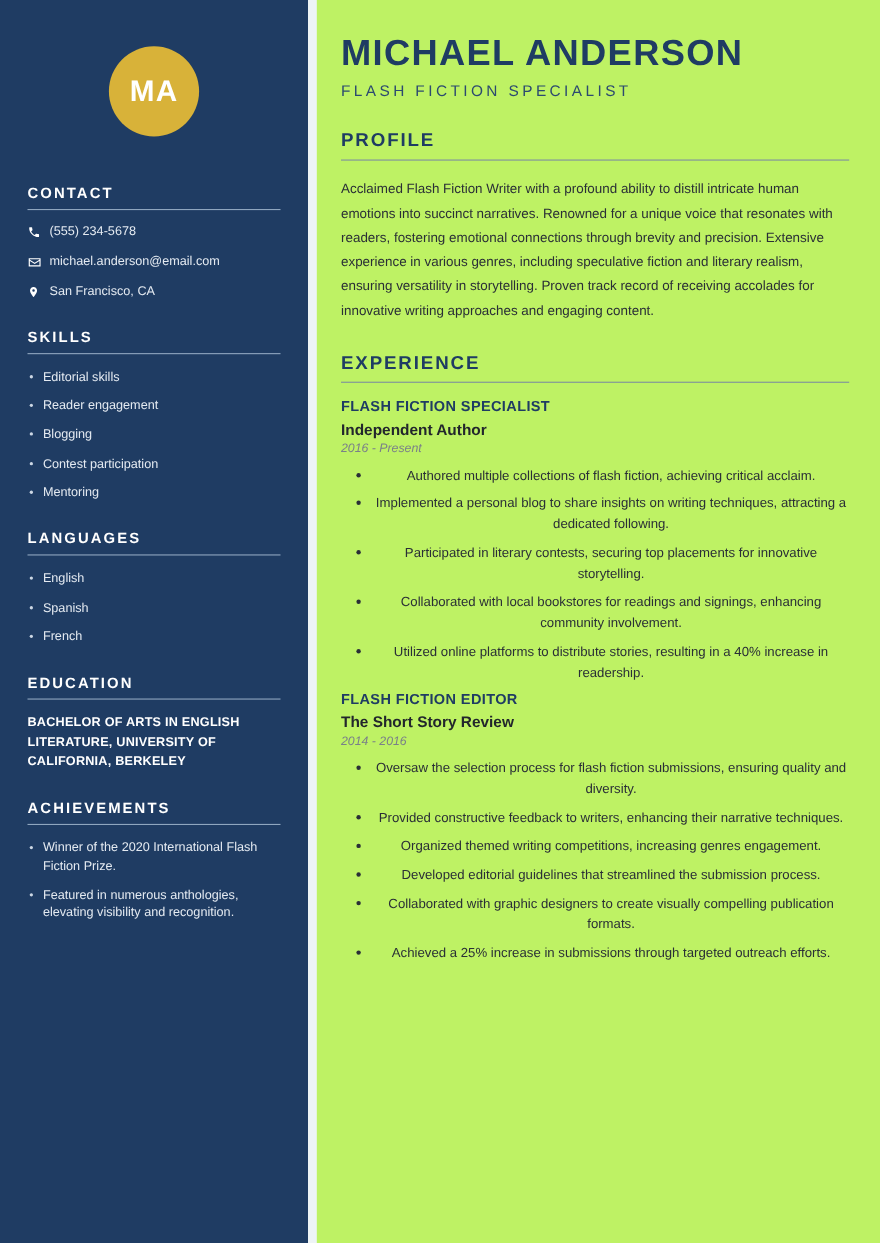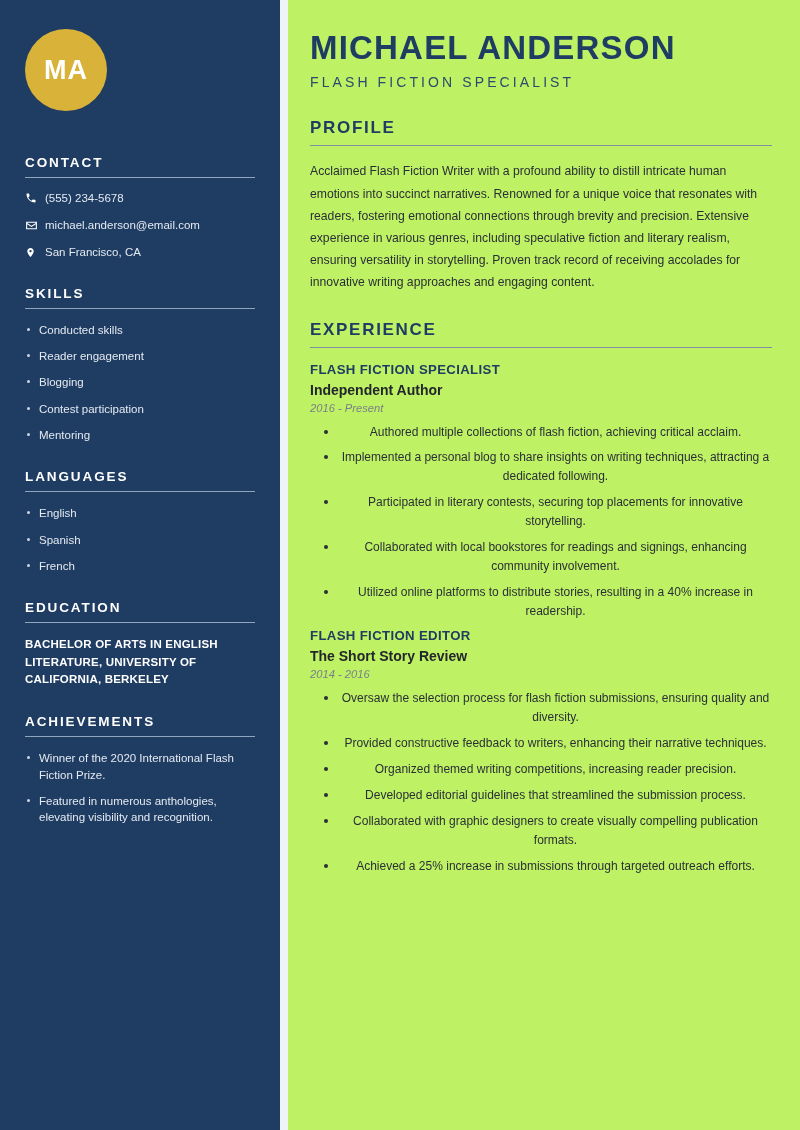--- a/index.html
+++ b/index.html
@@ -25,22 +25,22 @@
   #sidebar {
     width: 280px;
     flex: 0 0 280px;
     background: #1f3c63;
     box-sizing: border-box;
     padding: 0 25px;
     color: #ffffff;
   }
   .avatar-wrap {
     display: flex;
-    justify-content: flex-start;
-    padding-top: 29px;
+    justify-content: center;
+    padding-top: 42px;
     padding-bottom: 44px;
   }
   .avatar {
     width: 82px;
     height: 82px;
     border-radius: 50%;
     background: #d8b239;
     color: #ffffff;
     display: flex;
     align-items: center;
@@ -245,21 +245,21 @@
             </svg>
         </span>
         <span class="contact-txt">San Francisco, CA</span>
       </div>
     </section>
 
     <section class="side-section">
       <h2 class="side-h">SKILLS</h2>
       <div class="side-rule"></div>
       <ul class="side-list">
-        <li>Conducted skills</li>
+        <li>Editorial skills</li>
         <li>Reader engagement</li>
         <li>Blogging</li>
         <li>Contest participation</li>
         <li>Mentoring</li>
       </ul>
     </section>
 
     <section class="side-section">
       <h2 class="side-h">LANGUAGES</h2>
       <div class="side-rule"></div>
@@ -317,21 +317,21 @@
         </ul>
       </div>
 
       <div class="job exp-block">
         <div class="job-title">FLASH FICTION EDITOR</div>
         <div class="job-company">The Short Story Review</div>
         <div class="job-dates">2014 - 2016</div>
         <ul class="job-list">
           <li>Oversaw the selection process for flash fiction submissions, ensuring quality and diversity.</li>
           <li>Provided constructive feedback to writers, enhancing their narrative techniques.</li>
-          <li>Organized themed writing competitions, increasing reader precision.</li>
+          <li>Organized themed writing competitions, increasing genres engagement.</li>
           <li>Developed editorial guidelines that streamlined the submission process.</li>
           <li>Collaborated with graphic designers to create visually compelling publication formats.</li>
           <li>Achieved a 25% increase in submissions through targeted outreach efforts.</li>
         </ul>
       </div>
     </section>
 
   </main>
 </div>
 

